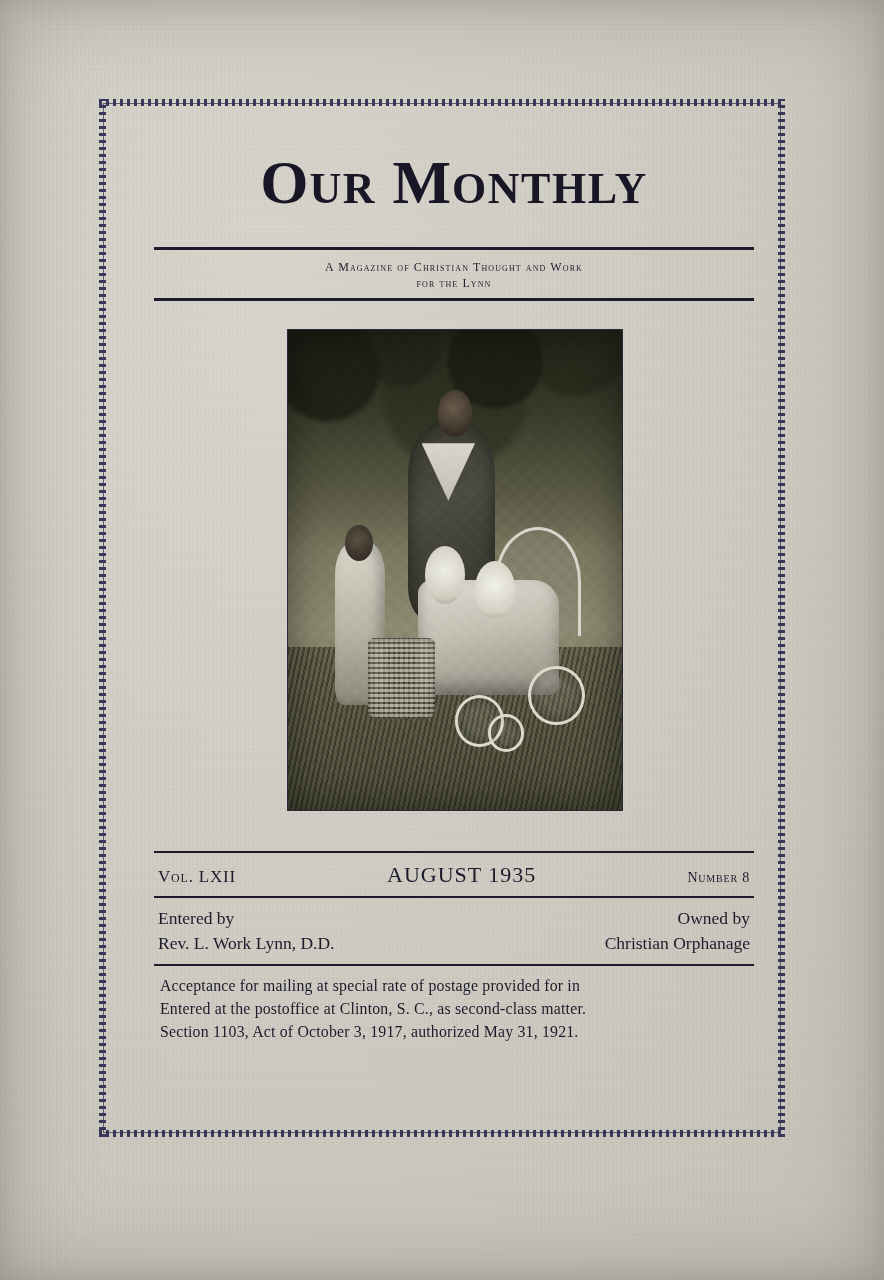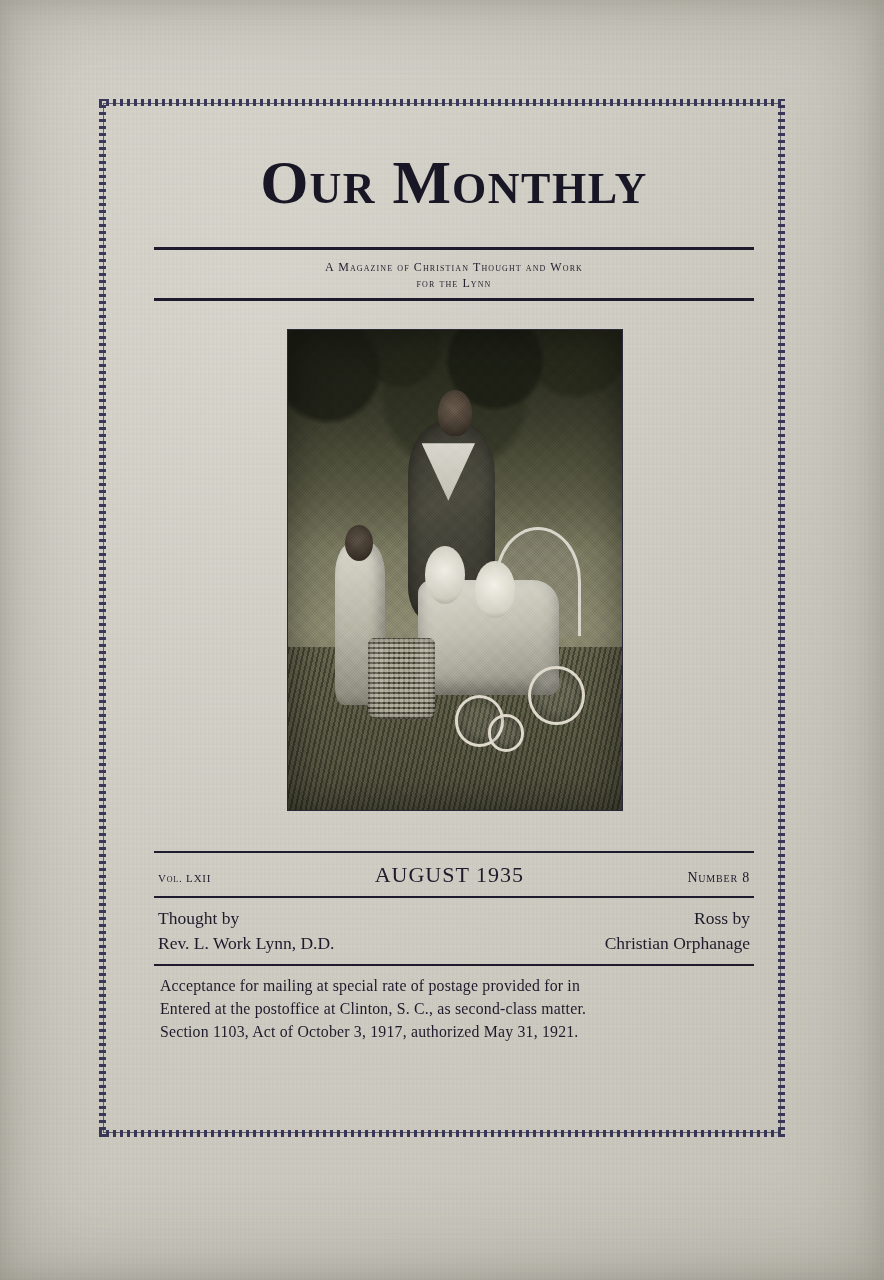--- a/index.html
+++ b/index.html
@@ -254,21 +254,21 @@
     margin-top: 40px;
   }
   .row-volume {
     display: flex;
     align-items: baseline;
     justify-content: space-between;
     padding: 9px 4px 8px 4px;
     color: #1d1b2b;
   }
   .vol {
-    font-size: 11px;
+    font-size: 17px;
     letter-spacing: 0.8px;
     font-variant: small-caps;
   }
   .date {
     font-size: 22px;
     letter-spacing: 1px;
   }
   .number {
     font-size: 14px;
     letter-spacing: 0.8px;
@@ -351,25 +351,25 @@
       <div class="row-volume">
         <span class="vol">Vol. LXII</span>
         <span class="date">AUGUST 1935</span>
         <span class="number">Number 8</span>
       </div>
 
       <div class="rule-thin"></div>
 
       <div class="row-credits">
         <div class="credits-left">
-          <div>Thought by</div>
+          <div>Entered by</div>
           <div>Rev. L. Work Lynn, D.D.</div>
         </div>
         <div class="credits-right">
-          <div>Ross by</div>
+          <div>Owned by</div>
           <div>Christian Orphanage</div>
         </div>
       </div>
 
       <div class="rule-thin"></div>
 
       <div class="legal">
         <p>Acceptance for mailing at special rate of postage provided for in</p>
         <p>Entered at the postoffice at Clinton, S. C., as second-class matter.</p>
         <p>Section 1103, Act of October 3, 1917, authorized May 31, 1921.</p>

